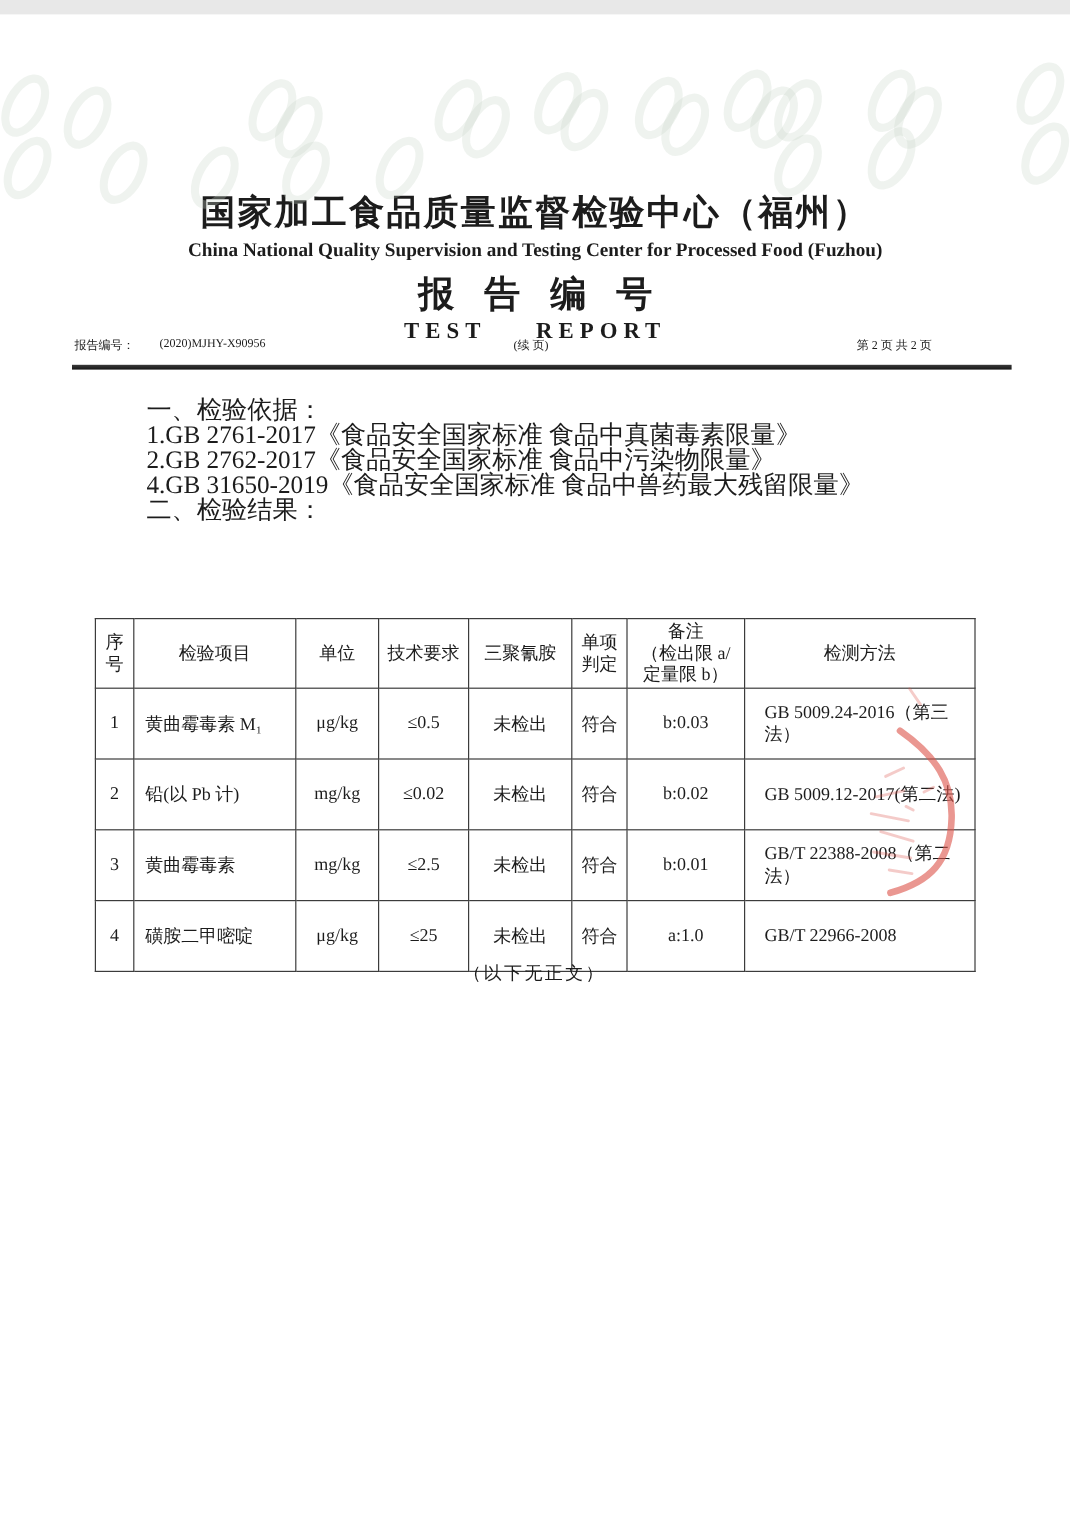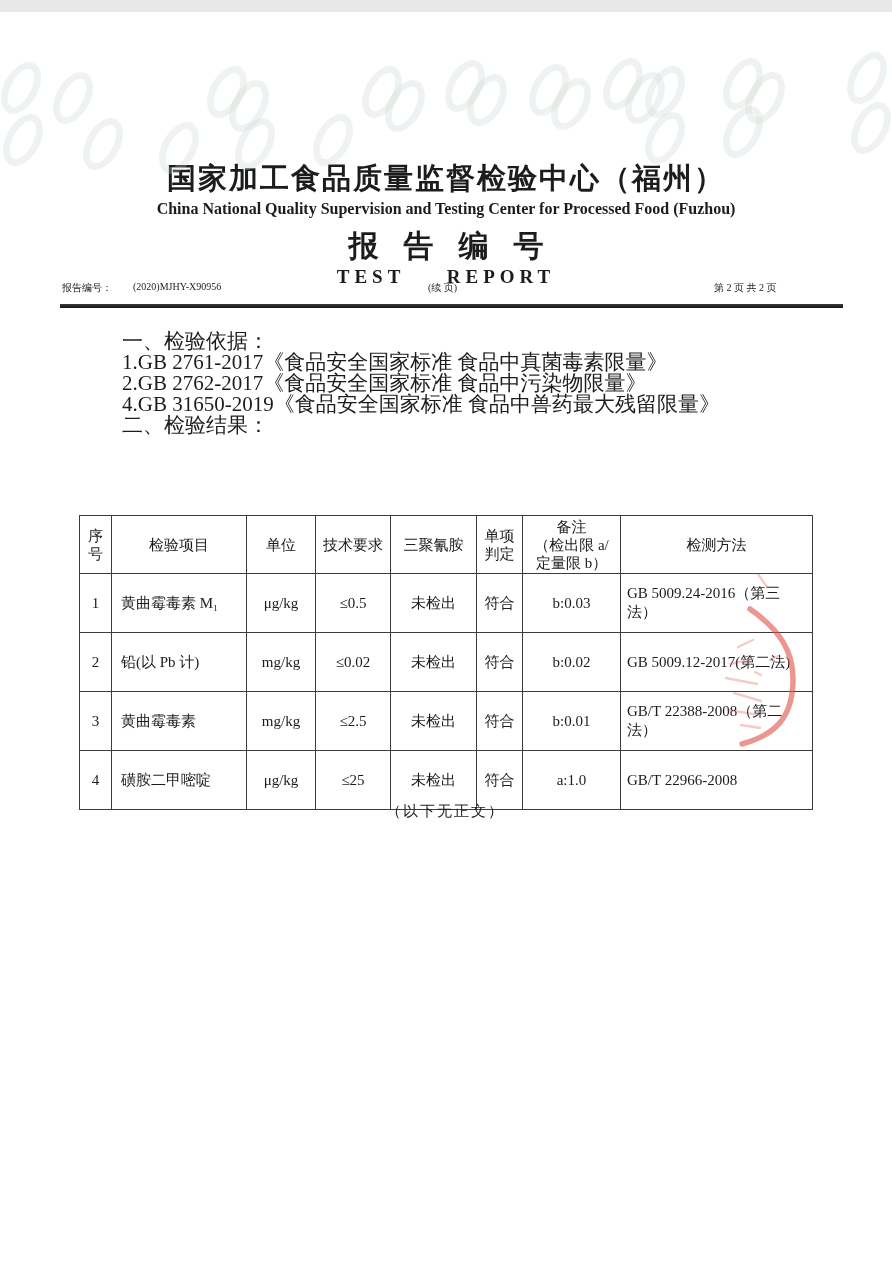--- a/index.html
+++ b/index.html
@@ -43,21 +43,21 @@
   }
   table.results th,table.results td{
     border:1.5px solid #3c3c3c;
     text-align:center;vertical-align:middle;
     padding:0 3px;overflow:hidden;
     font-weight:normal;
   }
   table.results th{height:57px;white-space:pre-line;line-height:18px;}
   table.results td{height:58px;white-space:pre-line;}
   table.results td.left{text-align:left;padding-left:9px;}
-  table.results td.pad{padding-left:6px;}
+  table.results td.pad{padding-left:16px;}
   .endnote{position:absolute;top:790px;left:79px;width:733px;text-align:center;font-size:15px;letter-spacing:2px;}
   .stamp{position:absolute;left:700px;top:540px;width:200px;height:260px;pointer-events:none;}
 </style>
 </head>
 <body>
 
 <div id="page">
 
   <div class="titleblock">
     <div class="org-cn">国家加工食品质量监督检验中心（福州）</div>

